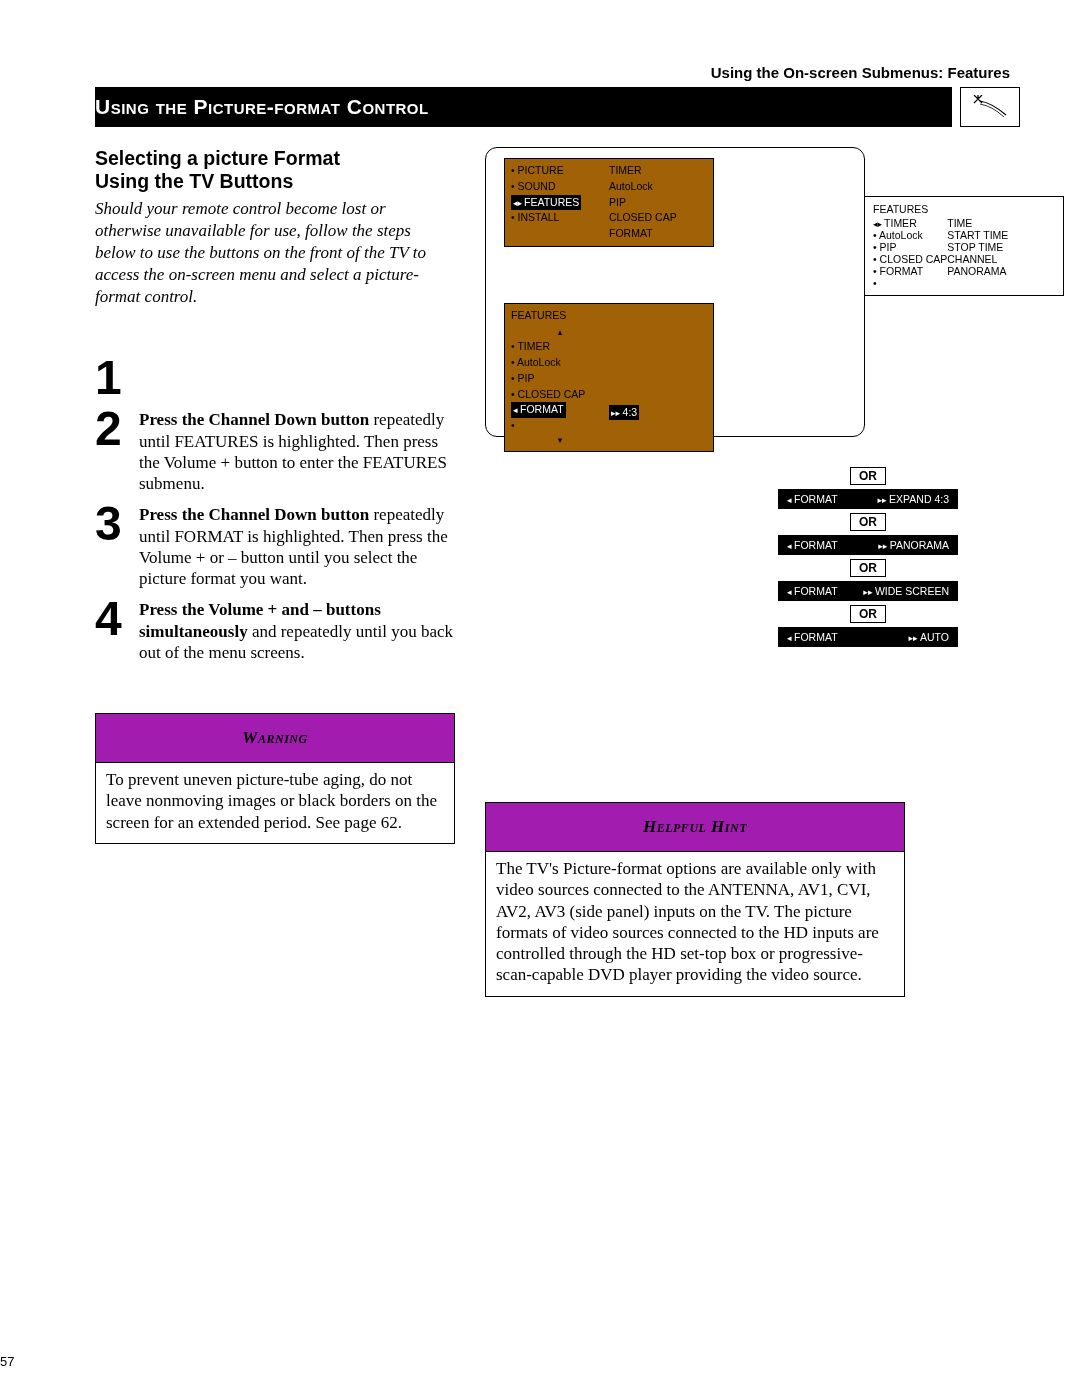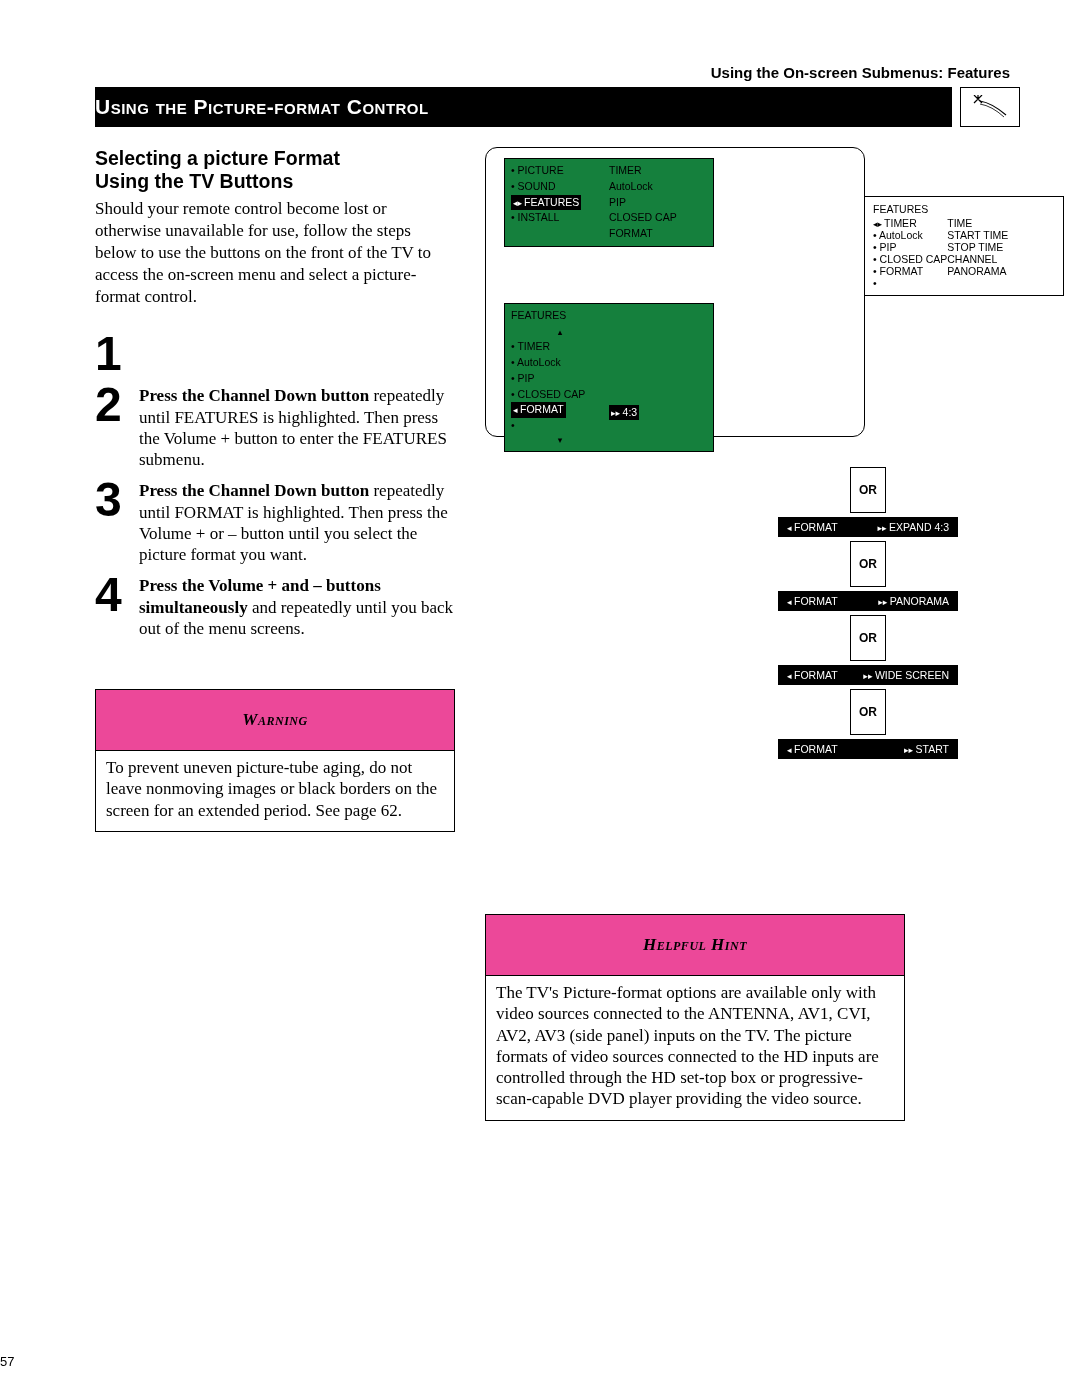--- a/index.html
+++ b/index.html
@@ -57,23 +57,24 @@
   .left-col { width: 360px; }
   .right-col { flex: 1; position: relative; }
   .section-heading {
     font-family: Arial, Helvetica, sans-serif;
     font-weight: bold;
     font-size: 19.5px;
     line-height: 1.2;
     margin-bottom: 4px;
   }
   .intro {
+    font-style: italic;
     font-size: 17px;
     line-height: 1.3;
-    margin-bottom: 24px;
+    margin-bottom: 48px;
   }
   .steps { }
   .step { display: flex; margin-bottom: 8px; }
   .step-num {
     font-family: Arial, Helvetica, sans-serif;
     font-weight: bold;
     font-size: 48px;
     line-height: 0.9;
     width: 44px;
     flex-shrink: 0;
@@ -83,27 +84,27 @@
     line-height: 1.25;
     padding-top: 2px;
   }
   .step-body b { font-weight: bold; }
 
   .box {
     border: 1px solid #000;
     margin-top: 50px;
   }
   .box-header {
-    background: #ec4899;
+    background: #a21caf;
     font-family: Georgia, serif;
     font-style: italic;
     font-weight: bold;
     font-size: 17px;
     text-align: center;
-    padding: 20px 0;
+    padding: 14px 0;
     border-bottom: 1px solid #000;
     font-variant: small-caps;
     letter-spacing: 0.5px;
   }
   .box-body {
     font-size: 17px;
     line-height: 1.25;
     padding: 6px 10px 10px 10px;
   }
 
@@ -113,21 +114,21 @@
     border-radius: 12px;
     width: 380px;
     height: 290px;
     position: relative;
     margin-bottom: 12px;
     overflow: visible;
   }
   .menu-box {
     position: absolute;
     border: 1px solid #000;
-    background: #15803d;
+    background: #a16207;
     font-family: Arial, Helvetica, sans-serif;
     font-size: 10.5px;
     line-height: 1.5;
     padding: 4px 6px;
   }
   .menu-box .row { display: flex; }
   .menu-box .col { flex: 1; white-space: nowrap; }
   .menu-box .hl {
     background: #000;
     color: #fff;
@@ -162,21 +163,21 @@
     display:flex;
     align-items:center;
     justify-content:center;
     margin:4px 0;
   }
   .or-box {
     border:1px solid #000;
     font-family:Arial, sans-serif;
     font-size:12px;
     font-weight:bold;
-    padding:15px 8px;
+    padding:1px 8px;
   }
   .format-opt {
     border:1px solid #000;
     background:#000;
     color:#fff;
     font-family:Arial, sans-serif;
     font-size:10.5px;
     width:180px;
     margin:0 auto 4px auto;
     display:flex;
@@ -340,21 +341,21 @@
           </div>
         <div class="format-opt">
             <span><span class="arrow-l"></span><span>FORMAT</span></span>
             <span><span class="arrow-r"></span><span>WIDE SCREEN</span></span>
           </div>
         <div class="or-row">
             <span class="or-box">OR</span>
           </div>
         <div class="format-opt">
             <span><span class="arrow-l"></span><span>FORMAT</span></span>
-            <span><span class="arrow-r"></span><span>START</span></span>
+            <span><span class="arrow-r"></span><span>AUTO</span></span>
           </div>
       </div>
 
       <div class="box hint-box" style="width:420px;">
         <div class="box-header">Helpful Hint</div>
         <div class="box-body">The TV's Picture-format options are available only with video sources connected to the ANTENNA, AV1, CVI, AV2, AV3 (side panel) inputs on the TV. The picture formats of video sources connected to the HD inputs are controlled through the HD set-top box or progressive-scan-capable DVD player providing the video source.</div>
       </div>
     </div>
   </div>
 </div>

